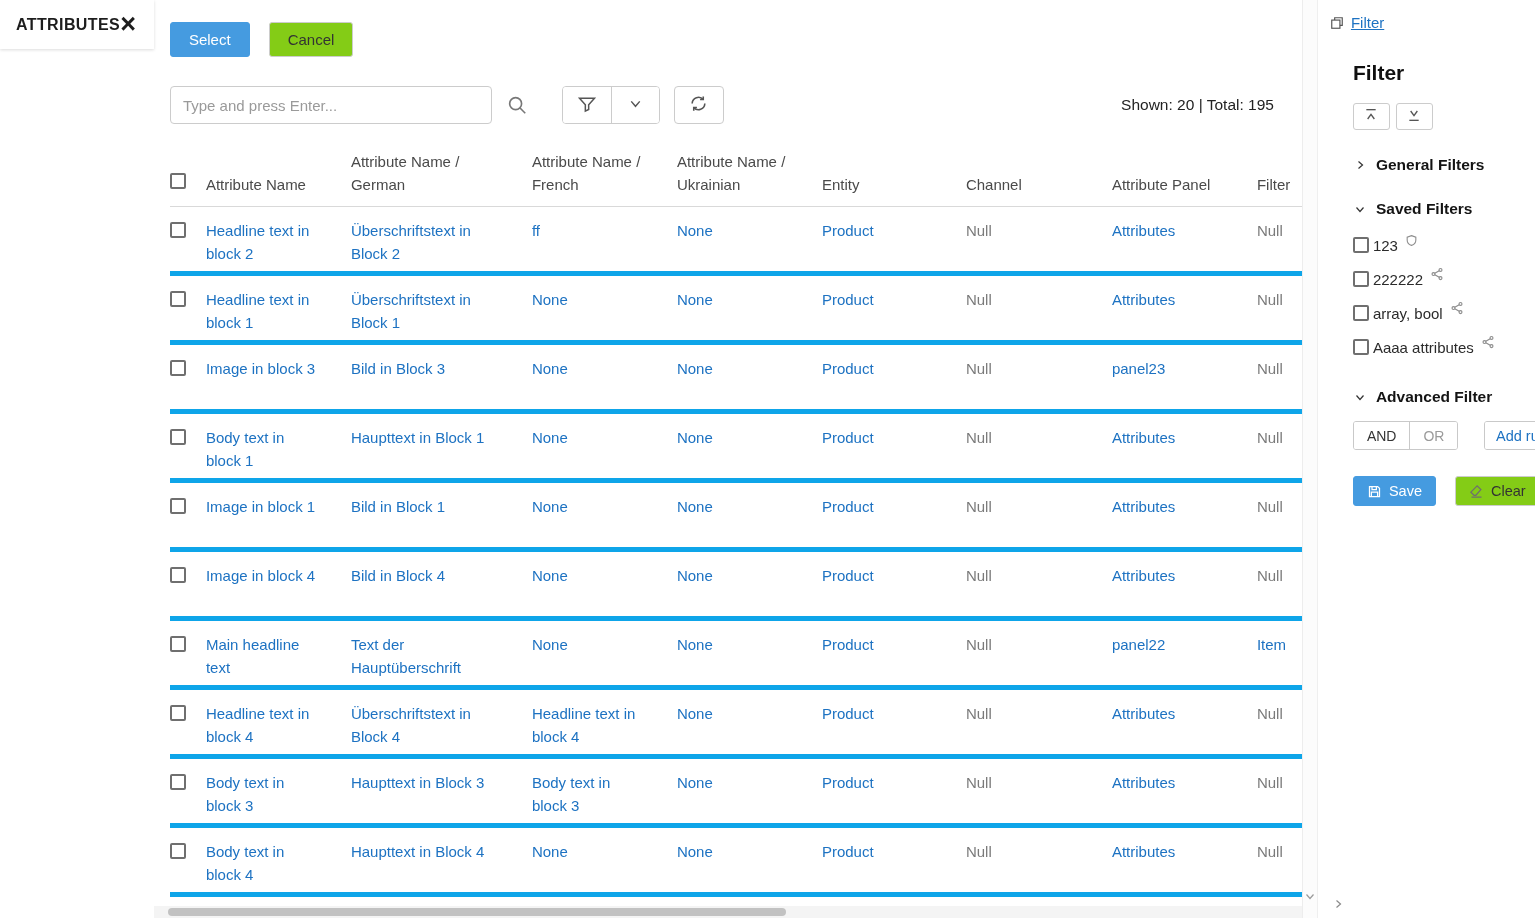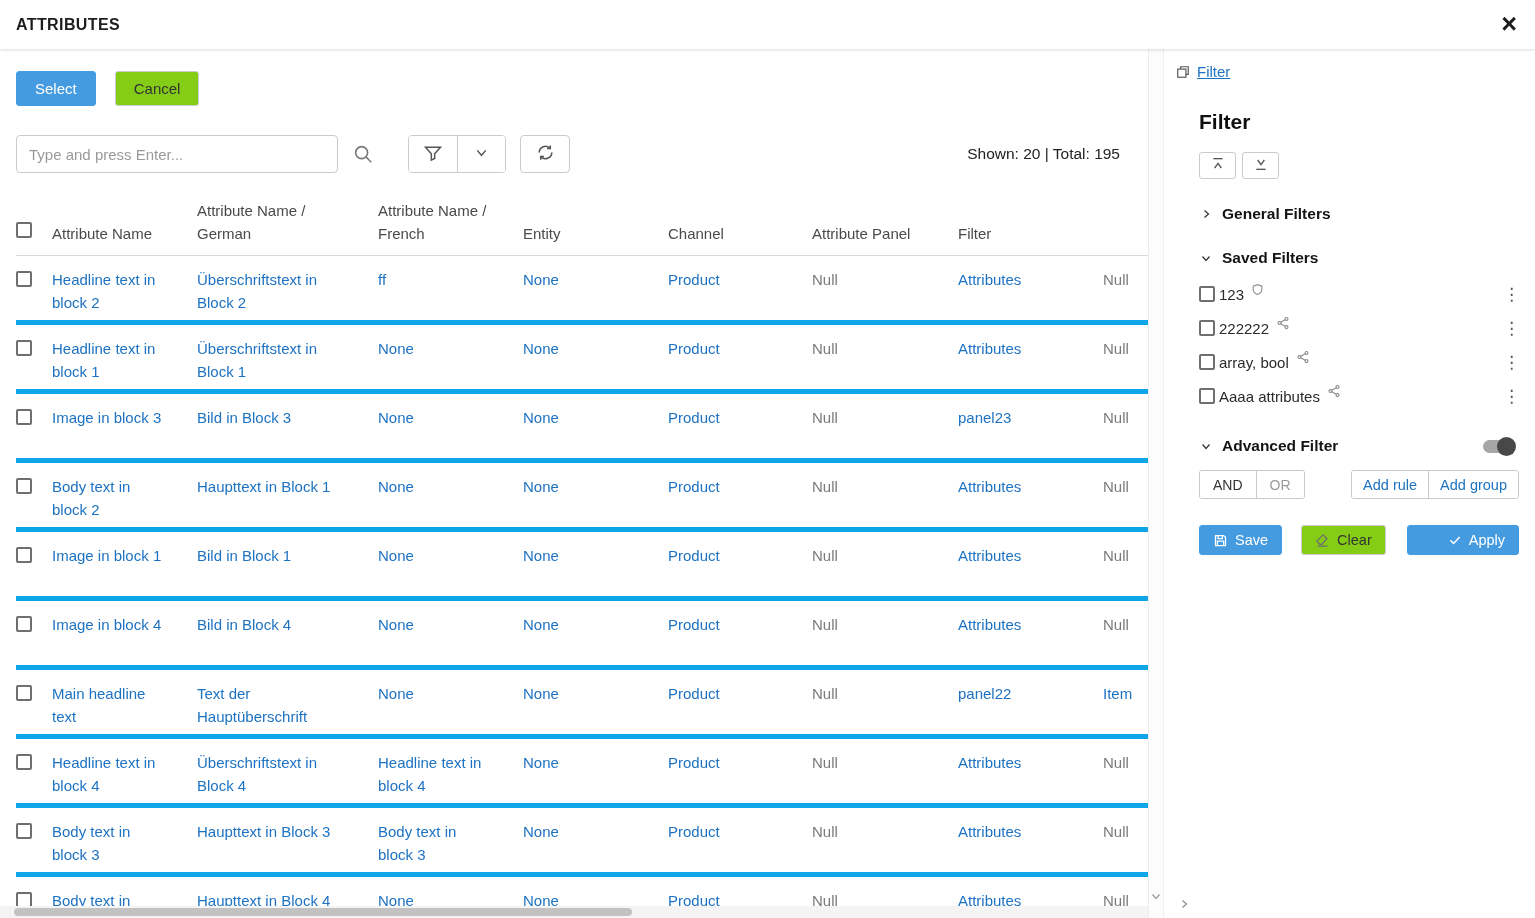--- a/index.html
+++ b/index.html
@@ -1,21 +1,21 @@
 <!DOCTYPE html>
 <html style="--accent: #459be0; --link: #1d72c2;"><head>
 <meta charset="utf-8">
 <style>
   * { margin:0; padding:0; box-sizing:border-box; }
   html,body { width:1535px; height:918px; }
   body {
     font-family:"Liberation Sans","DejaVu Sans",sans-serif;
     background:#fff; color:#333; overflow:hidden; font-size:15px;
   }
-  .app { width:1535px; height:918px; display:flex; flex-direction:column; }
+  .app { width:1535px; height:918px; display:flex; flex-direction:row; }
 
   
   .modal-header { height:49px; flex:0 0 auto; display:flex; align-items:center;
     padding:0 18px 0 16px; background:#fff; box-shadow:0 1px 3px rgba(0,0,0,.14);
     position:relative; z-index:3; }
   .title { font-size:16px; font-weight:700; color:#1d1d1d; letter-spacing:.4px; }
   .close-btn { margin-left:auto; background:none; border:none; cursor:pointer;
     font-size:27px; font-weight:600; line-height:1; color:#1d1d1d; font-family:inherit; }
 
   .main { flex:1; display:flex; min-height:0; }
@@ -159,20 +159,21 @@
       </div>
 
       <div class="table">
         <div class="thead grid-row">
           <div class="th cbcol">
             <span class="checkbox"></span>
           </div>
           <div class="th">Attribute Name</div>
           <div class="th">Attribute Name / German</div>
           <div class="th">Attribute Name / French</div>
+          <div class="th">Attribute Name / Ukrainian</div>
           <div class="th">Entity</div>
           <div class="th">Channel</div>
           <div class="th">Attribute Panel</div>
           <div class="th">Filter</div>
         </div>
         <div class="tbody" id="tbody">
             <div class="tr grid-row">
               <div class="td cbcol"><span class="checkbox"></span></div>
               <div class="td"><span class="cell-link">Headline text in block 2</span></div>
               <div class="td"><span class="cell-link">Überschriftstext in Block 2</span></div>
@@ -200,21 +201,21 @@
               <div class="td"><span class="cell-link">Bild in Block 3</span></div>
               <div class="td"><span class="cell-link">None</span></div>
               <div class="td"><span class="cell-link">None</span></div>
               <div class="td"><span class="cell-link">Product</span></div>
               <div class="td"><span class="muted">Null</span></div>
               <div class="td"><span class="cell-link">panel23</span></div>
               <div class="td"><span class="muted">Null</span></div>
             </div>
             <div class="tr grid-row">
               <div class="td cbcol"><span class="checkbox"></span></div>
-              <div class="td"><span class="cell-link">Body text in block 2</span></div>
+              <div class="td"><span class="cell-link">Body text in block 1</span></div>
               <div class="td"><span class="cell-link">Haupttext in Block 1</span></div>
               <div class="td"><span class="cell-link">None</span></div>
               <div class="td"><span class="cell-link">None</span></div>
               <div class="td"><span class="cell-link">Product</span></div>
               <div class="td"><span class="muted">Null</span></div>
               <div class="td"><span class="cell-link">Attributes</span></div>
               <div class="td"><span class="muted">Null</span></div>
             </div>
             <div class="tr grid-row">
               <div class="td cbcol"><span class="checkbox"></span></div>

